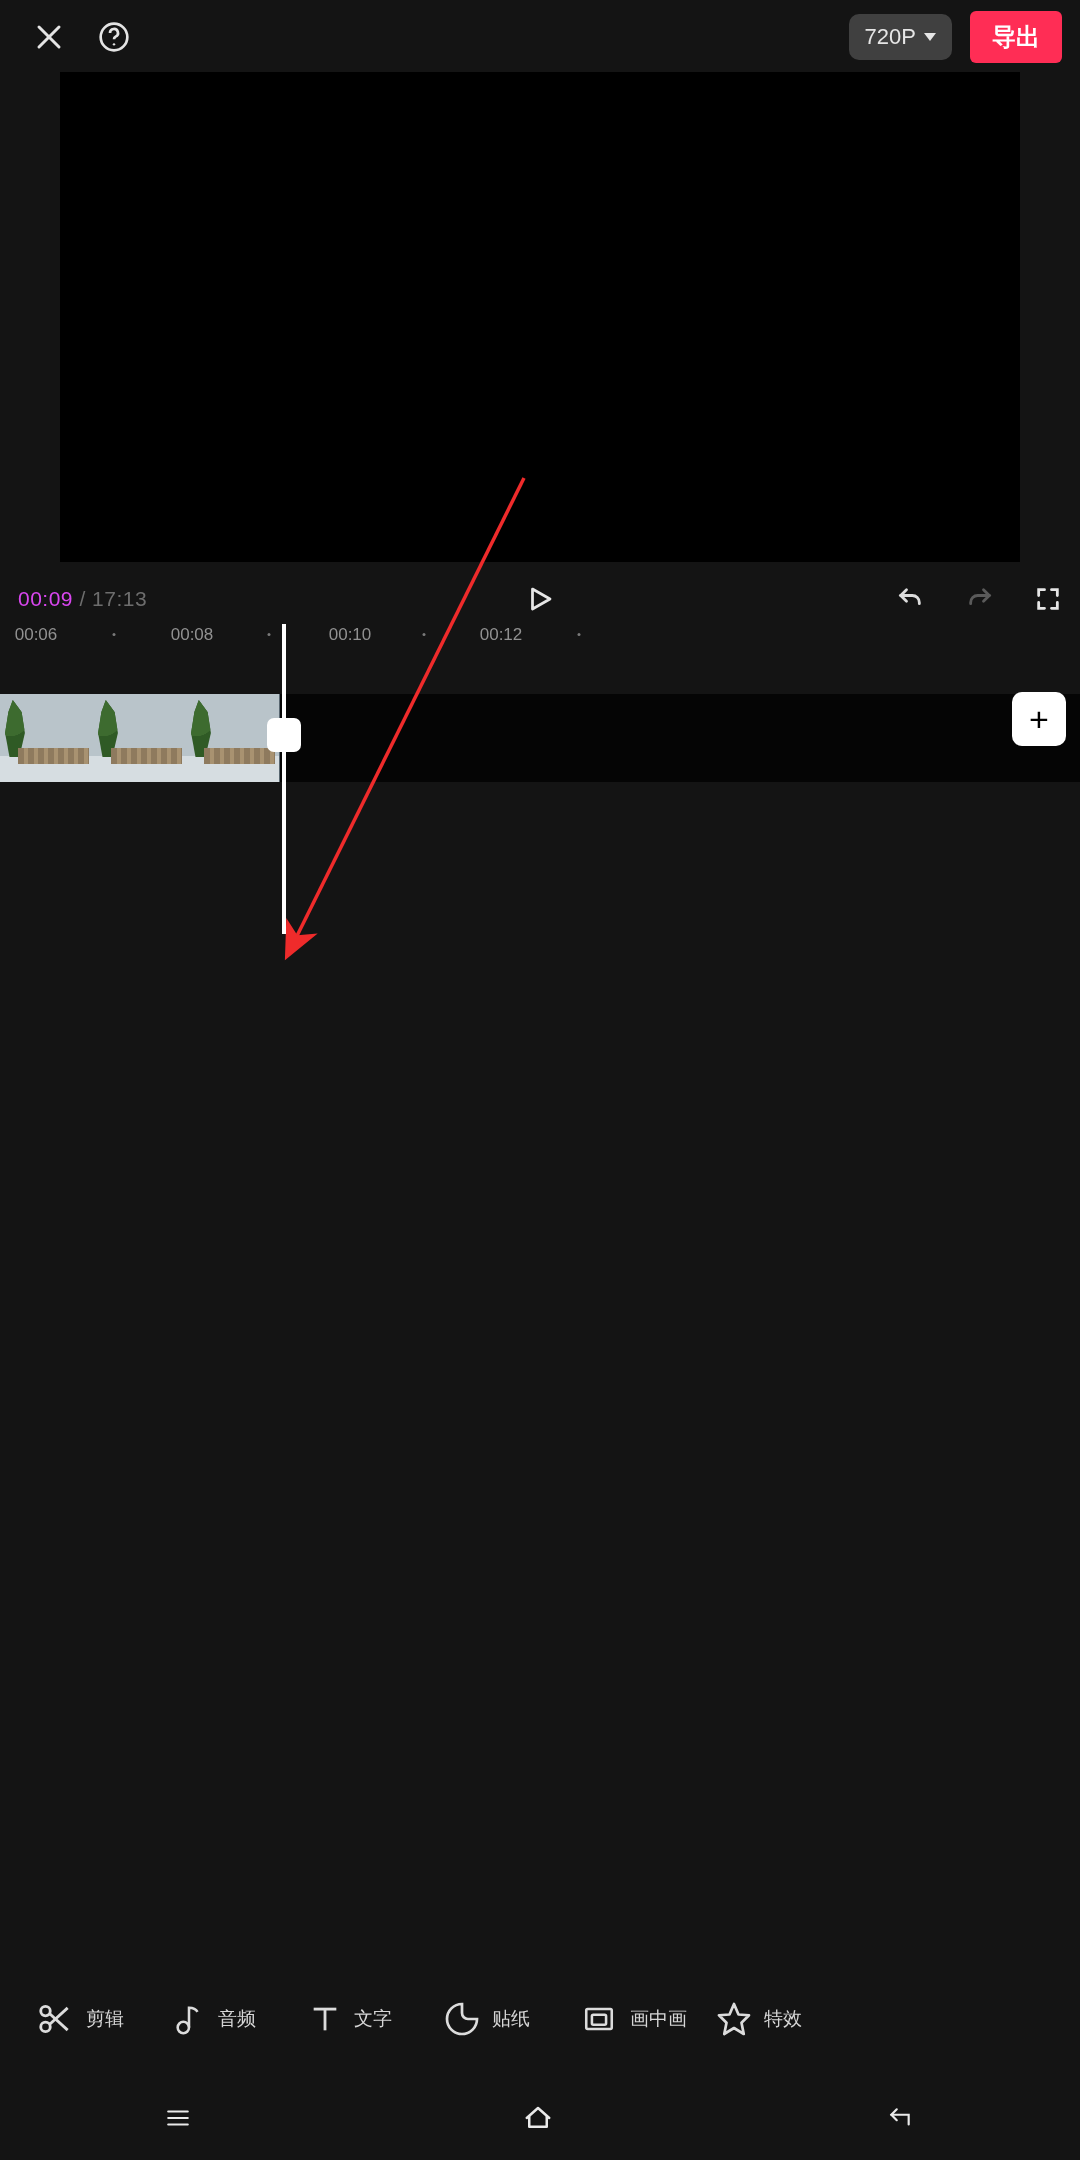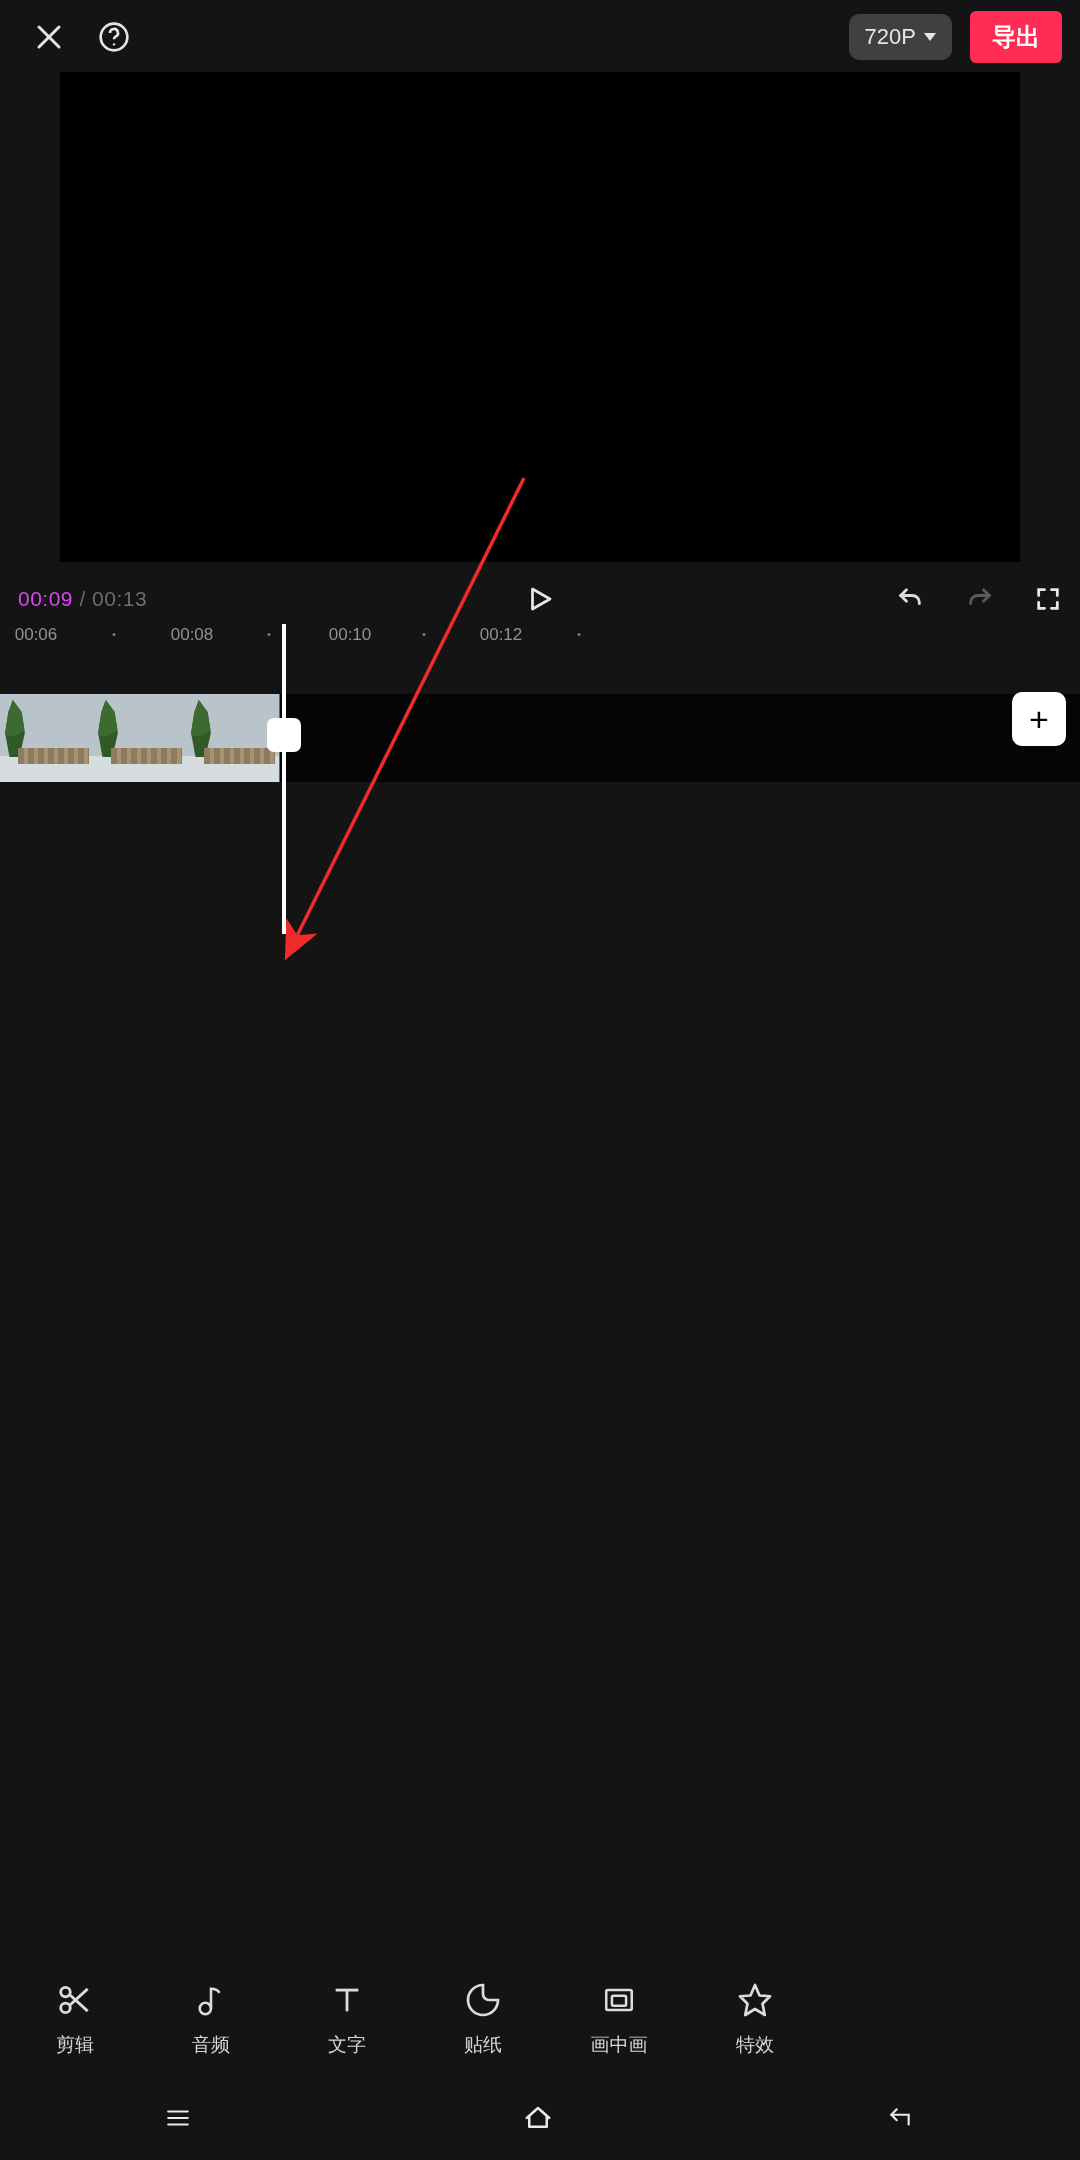--- a/index.html
+++ b/index.html
@@ -31,21 +31,21 @@
   .clip-strip { position: absolute; top: 16px; left: 0; width: 280px; height: 88px; background: #586670; overflow: hidden; white-space: nowrap; }
   .thumb { display: inline-block; width: 93px; height: 88px; background: linear-gradient(to bottom, #b9c4ca 0%, #b9c4ca 70%, #d6dde1 70%, #d6dde1 100%); position: relative; }
   .thumb::before { content: ""; position: absolute; left: 4px; top: 6px; width: 22px; height: 60px; background: radial-gradient(circle at 30% 30%, #3d6b2f 0%, #3d6b2f 40%, transparent 41%), linear-gradient(#2f5a25,#2f5a25); clip-path: polygon(40% 0, 80% 20%, 95% 55%, 70% 95%, 25% 95%, 5% 55%, 20% 20%); }
   .thumb::after { content: ""; position: absolute; left: 18px; right: 4px; bottom: 18px; height: 16px; background: repeating-linear-gradient(90deg, #8e7a5e 0 6px, #a89271 6px 10px); }
   .dark-clip { position: absolute; top: 16px; left: 280px; right: 0; height: 88px; background: #050505; }
   .playhead-knob { position: absolute; top: 8px; width: 34px; height: 34px; background: #fff; border-radius: 7px; transform: translateX(-50%); z-index: 5; }
   .playhead-line { position: absolute; top: -54px; width: 4px; background: #fff; transform: translateX(-50%); z-index: 4; height: 310px; }
   .add-clip { position: absolute; right: 14px; top: 14px; width: 54px; height: 54px; background: #fff; border-radius: 10px; display: flex; align-items: center; justify-content: center; color: #000; font-size: 34px; font-weight: 500; }
   
   .toolrow { position: absolute; bottom: 86px; left: 0; right: 0; height: 110px; display: flex; align-items: center; padding-left: 36px; gap: 58px; overflow: hidden; }
-  .tool { display: flex; flex-direction: column; align-items: center; gap: 12px; width: 78px; flex: none; }
+  .tool { display: flex; flex-direction: row; align-items: center; gap: 12px; width: 78px; flex: none; }
   .tool .ticon { height: 40px; display: flex; align-items: center; justify-content: center; color: #dcdcdc; }
   .tool .tlabel { font-size: 19px; color: #d6d6d6; white-space: nowrap; }
   
   .sysnav { position: absolute; bottom: 0; left: 0; right: 0; height: 80px; display: flex; align-items: center; justify-content: space-around; }
   .sysnav div { color: #eaeaea; }
   
   .arrow-svg { position: absolute; top: 0; left: 0; pointer-events: none; }
 </style>
 </head>
 <body>
@@ -74,21 +74,21 @@
     <div class="export-btn">
       <span>导出</span>
     </div>
   </div>
 </div>
 
 <div class="preview"></div>
 
 <div class="playbar">
   <span class="time">
-    <span class="cur">00:09</span><span class="sep"> / </span><span class="dur">00:13</span>
+    <span class="cur">00:09</span><span class="sep"> / </span><span class="dur">17:13</span>
   </span>
   <span class="icon-btn play-btn">
     <svg width="30" height="34" viewBox="0 0 24 24" fill="none" stroke="#e6e6e6" stroke-width="2.2" stroke-linejoin="round">
         <polygon points="6,4 20,12 6,20"></polygon>
       </svg>
   </span>
   <div class="right-ctrls">
     <span class="icon-btn">
       <svg width="32" height="28" viewBox="0 0 24 24" fill="none" stroke="#dcdcdc" stroke-width="2.4" stroke-linecap="round">
           <path d="M9 14l-5-5 5-5"></path>

